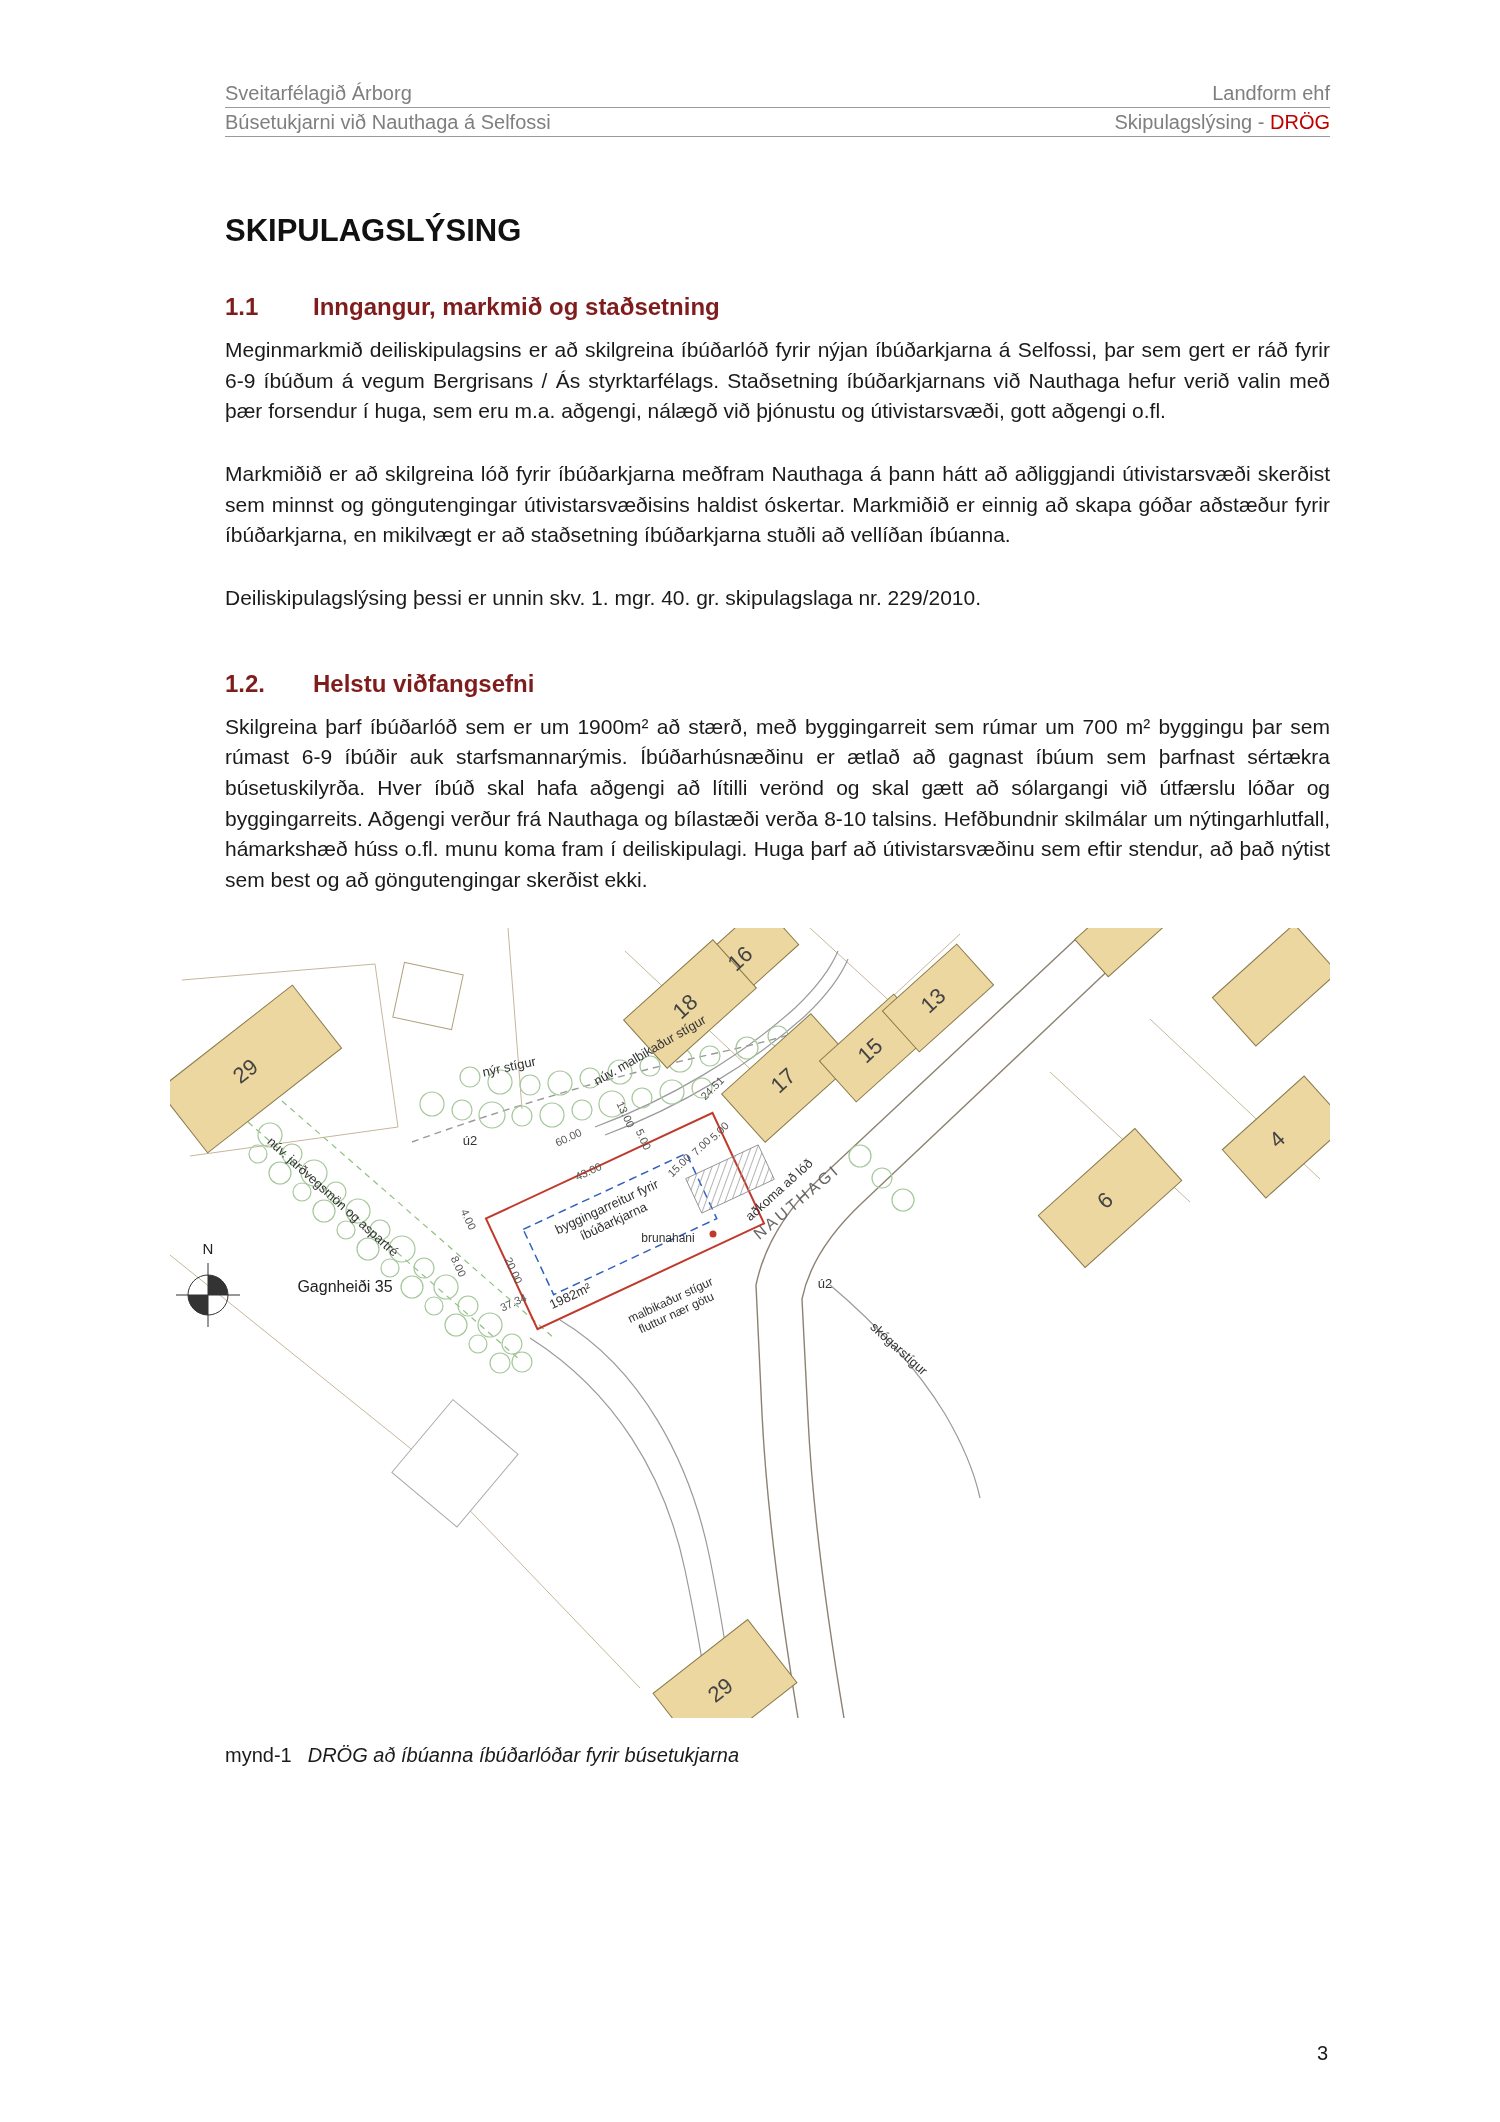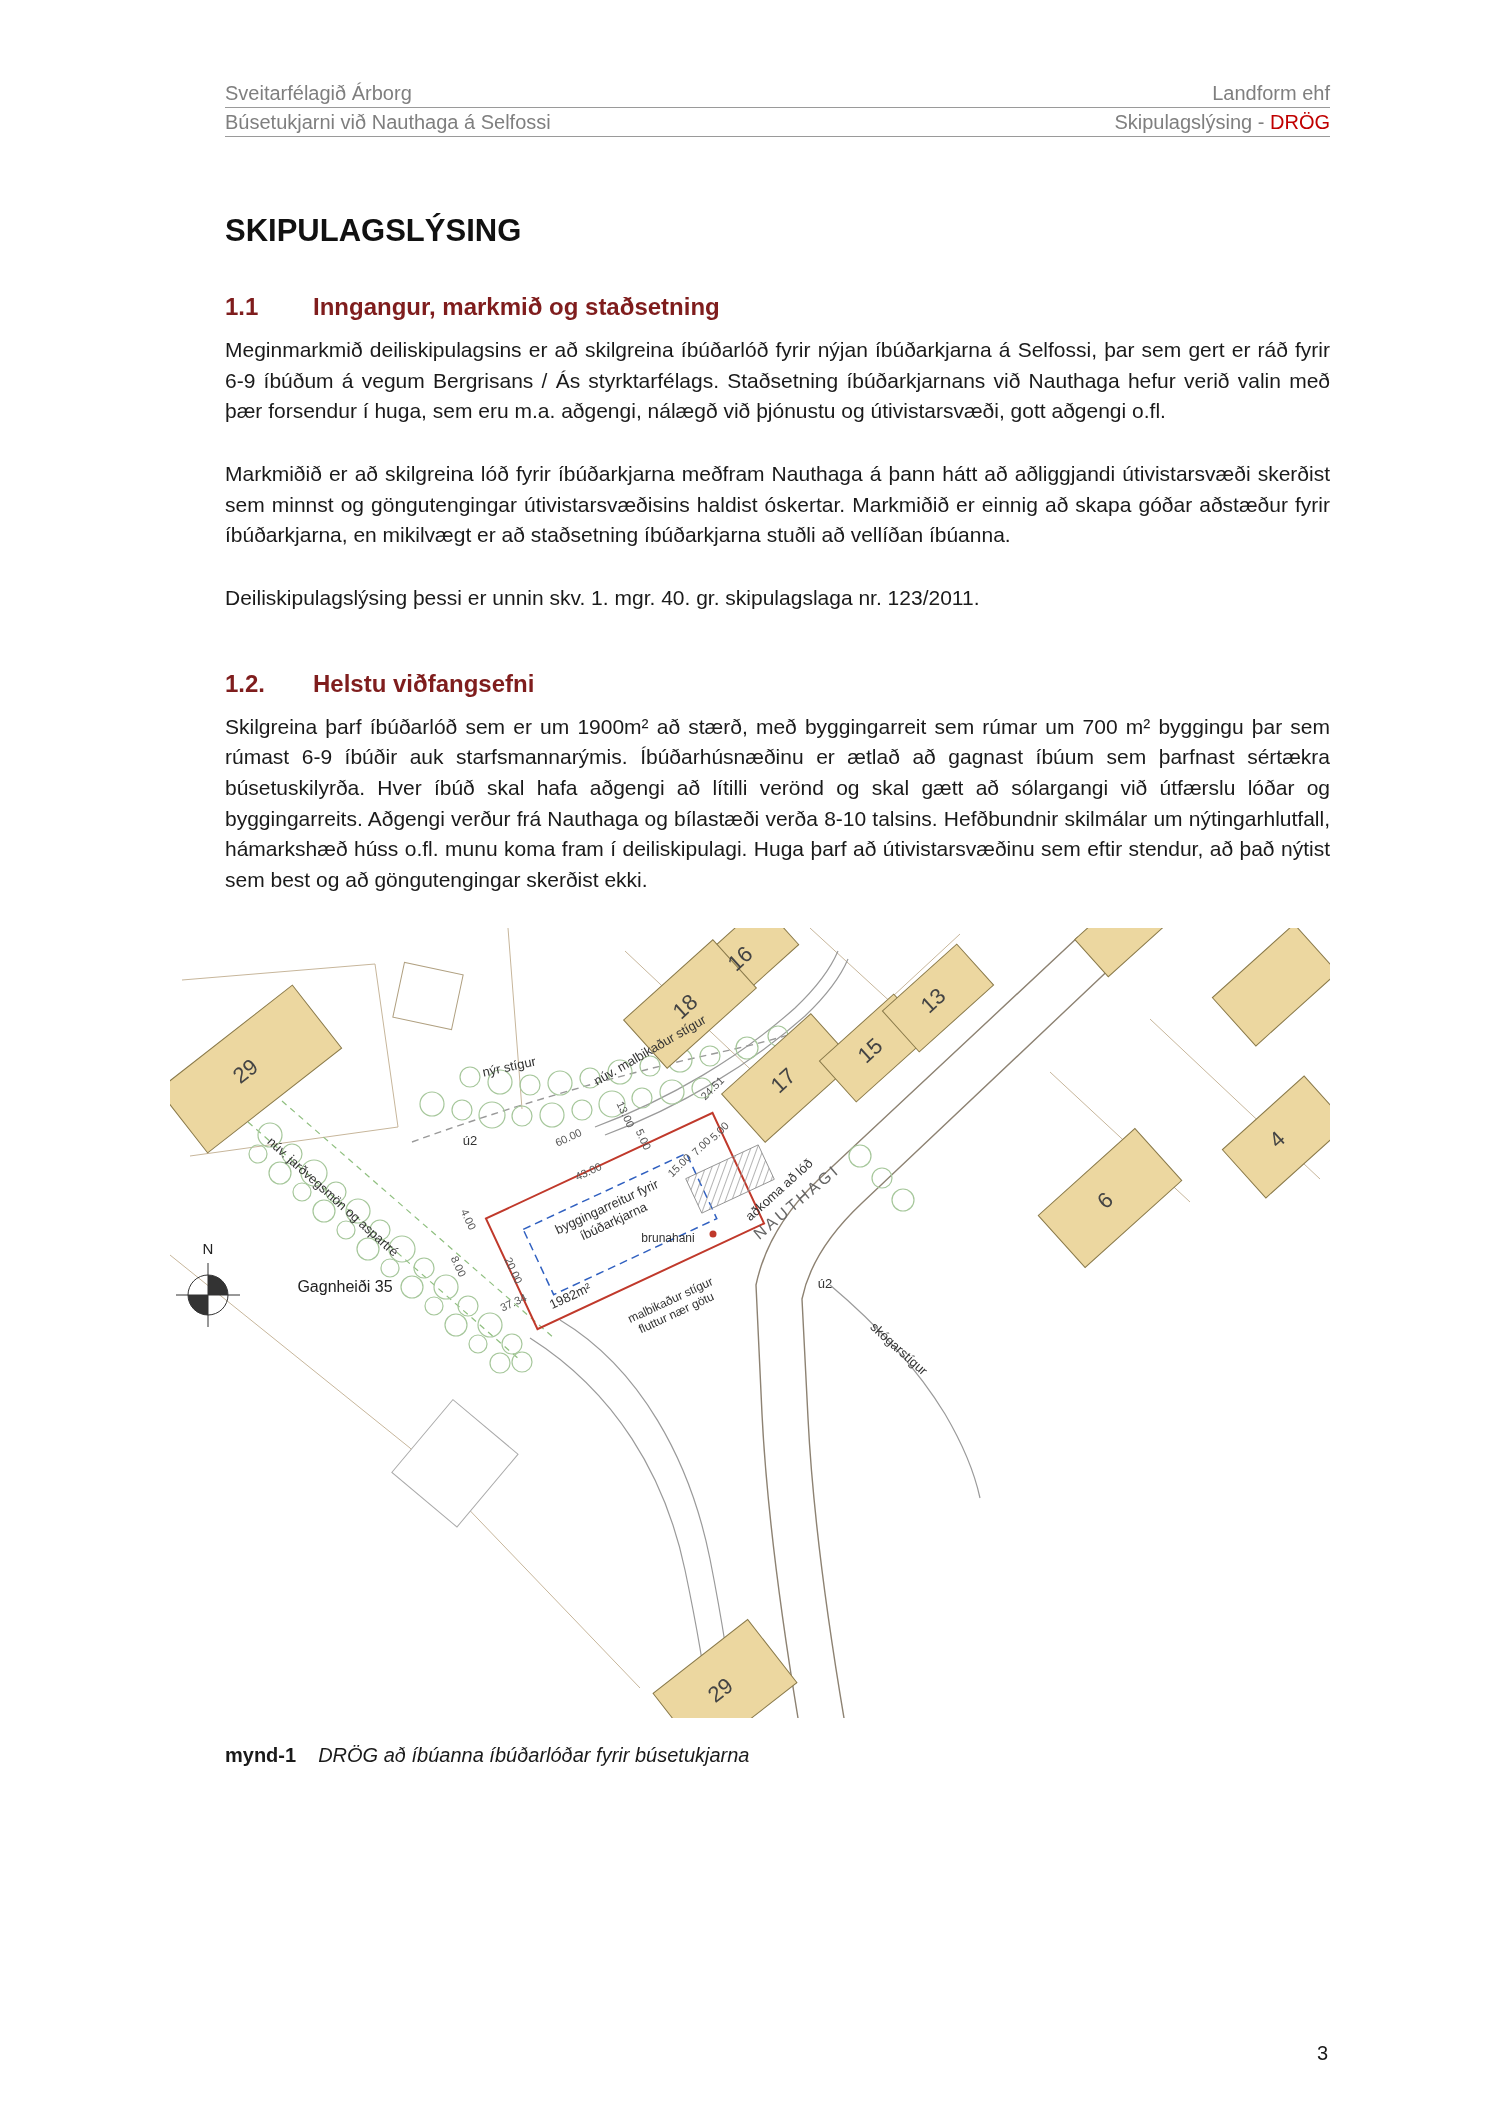--- a/index.html
+++ b/index.html
@@ -42,21 +42,21 @@
   svg{font-family:"Liberation Sans", sans-serif;display:block;}
   .bnum{font-size:22px;fill:#444;text-anchor:middle;}
   .lbl{font-size:13px;fill:#333;text-anchor:middle;}
   .lbl-sm{font-size:12px;fill:#333;text-anchor:middle;}
   .dim{font-size:11px;fill:#555;text-anchor:middle;}
   .street{font-size:16px;fill:#666;letter-spacing:3px;text-anchor:middle;}
   .caption{
     margin:26px 170px 0 225px;
     font-size:20px;
   }
-  .caption .cap-label{font-weight:bold;margin-right:22px;}
+  .caption .cap-label{font-weight:normal;margin-right:16px;}
   .caption .cap-text{font-style:italic;}
   .page-number{
     position:absolute;right:172px;top:2042px;
     font-size:20px;color:#1a1a1a;
   }
 </style>
 </head>
 <body>
 
 <div class="page">
@@ -74,21 +74,21 @@
 
   <h1 class="doc-title">SKIPULAGSLÝSING</h1>
 
   <div class="section-heading">
     <span class="h-num">1.1</span>
     <span>Inngangur, markmið og staðsetning</span>
   </div>
   <div class="content">
     <p>Meginmarkmið deiliskipulagsins er að skilgreina íbúðarlóð fyrir nýjan íbúðarkjarna á Selfossi, þar sem gert er ráð fyrir 6-9 íbúðum á vegum Bergrisans / Ás styrktarfélags. Staðsetning íbúðarkjarnans við Nauthaga hefur verið valin með þær forsendur í huga, sem eru m.a. aðgengi, nálægð við þjónustu og útivistarsvæði, gott aðgengi o.fl.</p>
     <p>Markmiðið er að skilgreina lóð fyrir íbúðarkjarna meðfram Nauthaga á þann hátt að aðliggjandi útivistarsvæði skerðist sem minnst og göngutengingar útivistarsvæðisins haldist óskertar. Markmiðið er einnig að skapa góðar aðstæður fyrir íbúðarkjarna, en mikilvægt er að staðsetning íbúðarkjarna stuðli að vellíðan íbúanna.</p>
-    <p>Deiliskipulagslýsing þessi er unnin skv. 1. mgr. 40. gr. skipulagslaga nr. 123/2011.</p>
+    <p>Deiliskipulagslýsing þessi er unnin skv. 1. mgr. 40. gr. skipulagslaga nr. 229/2010.</p>
   </div>
 
   <div class="section-heading second">
     <span class="h-num">1.2.</span>
     <span>Helstu viðfangsefni</span>
   </div>
   <div class="content">
     <p>Skilgreina þarf íbúðarlóð sem er um 1900m² að stærð, með byggingarreit sem rúmar um 700 m² byggingu þar sem rúmast 6-9 íbúðir auk starfsmannarýmis. Íbúðarhúsnæðinu er ætlað að gagnast íbúum sem þarfnast sértækra búsetuskilyrða. Hver íbúð skal hafa aðgengi að lítilli verönd og skal gætt að sólargangi við útfærslu lóðar og byggingarreits. Aðgengi verður frá Nauthaga og bílastæði verða 8-10 talsins. Hefðbundnir skilmálar um nýtingarhlutfall, hámarkshæð húss o.fl. munu koma fram í deiliskipulagi. Huga þarf að útivistarsvæðinu sem eftir stendur, að það nýtist sem best og að göngutengingar skerðist ekki.</p>
   </div>
 

